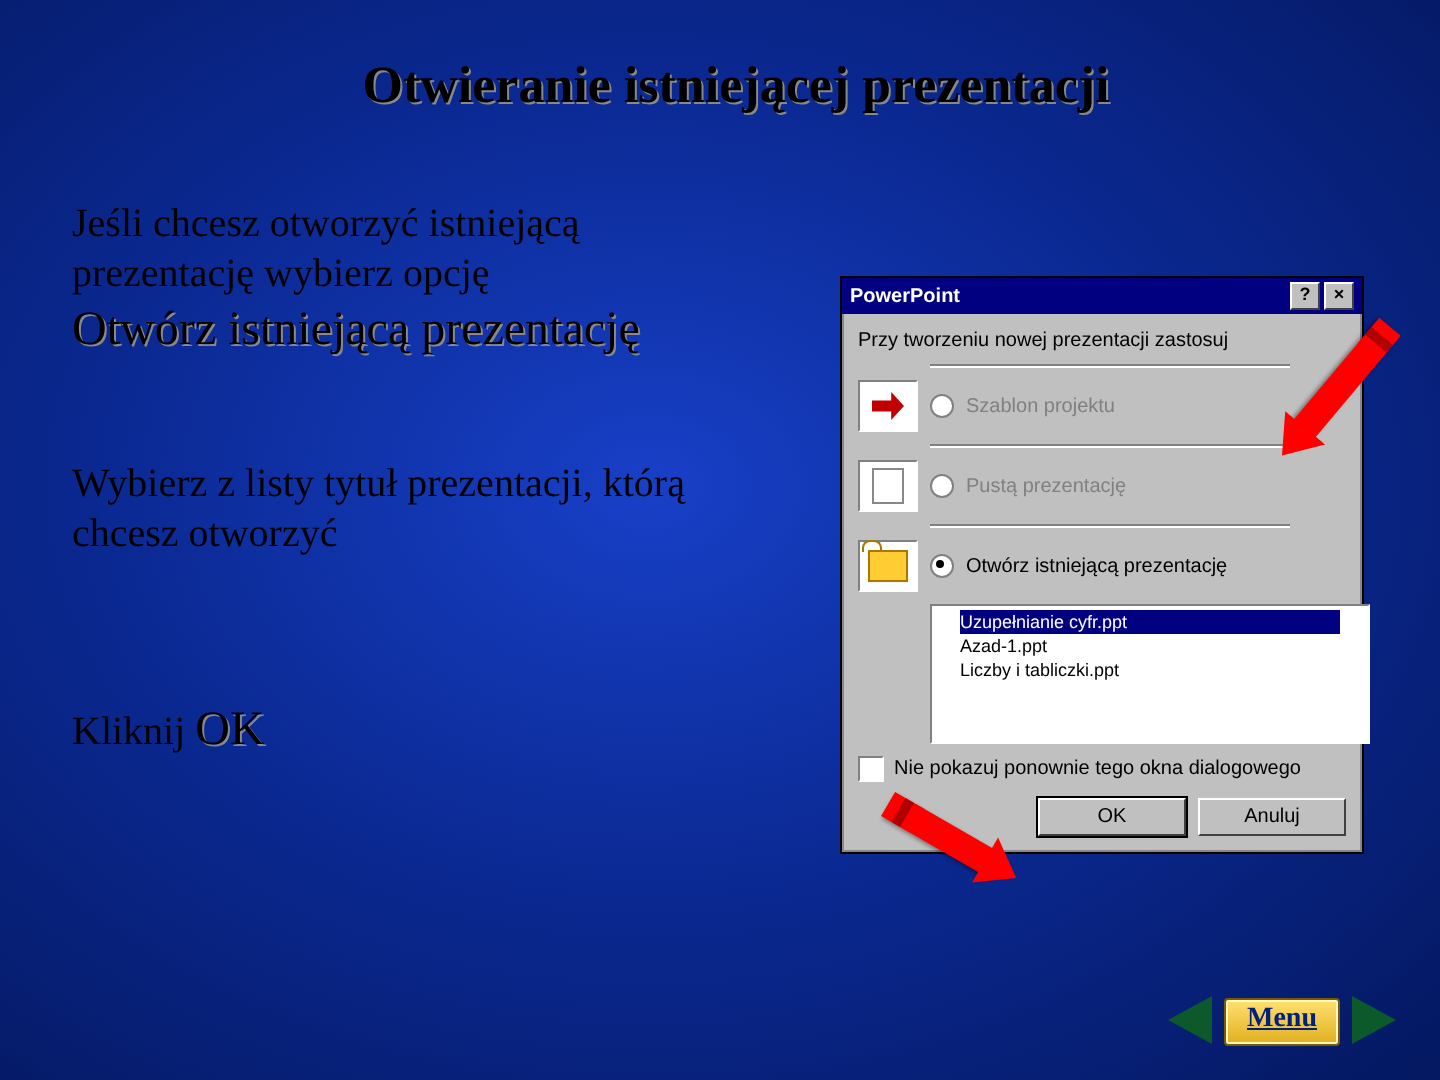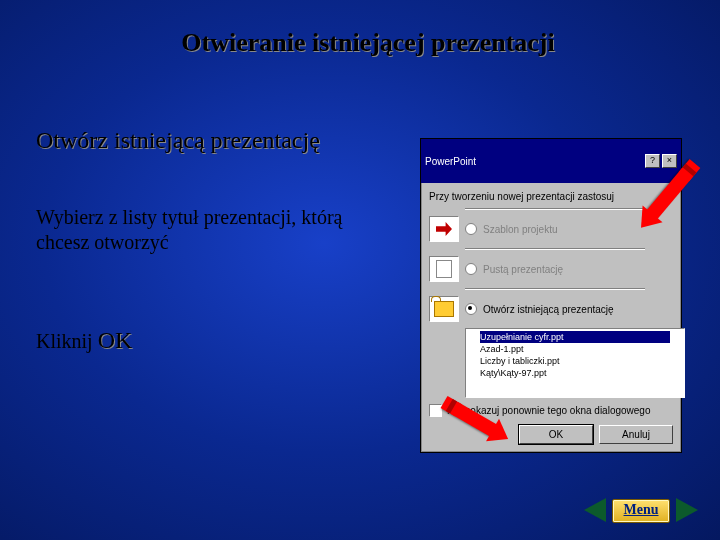--- a/index.html
+++ b/index.html
@@ -43,22 +43,22 @@
     width: 260px;
     background: #c0c0c0;
     border: 1px solid #000;
     font-family: Tahoma, Arial, sans-serif;
     font-size: 10px;
     box-shadow: 0 0 0 1px #888 inset;
   }
   .titlebar {
     background: #000080;
     color: #fff;
-    font-weight: normal;
-    padding: 15px 4px;
+    font-weight: bold;
+    padding: 2px 4px;
     display: flex;
     justify-content: space-between;
     align-items: center;
   }
   .titlebar-btns { display: flex; gap: 2px; }
   .titlebar-btn {
     width: 13px; height: 12px;
     background: #c0c0c0;
     border: 1px solid #fff;
     border-right-color: #404040;
@@ -196,21 +196,21 @@
   .ico-open { width: 18px; height: 14px; background: #ffcc33; border: 1px solid #aa7700; position: relative; }
   .ico-open::before { content: ""; position: absolute; left: -4px; top: -6px; width: 8px; height: 5px; border: 1px solid #aa7700; border-bottom: none; border-radius: 4px 4px 0 0; }
 </style>
 </head>
 <body>
 
 <div class="slide-title">Otwieranie istniejącej prezentacji</div>
 
 <div class="body-text">
   <div>
-    <br>
+    <span>Jeśli chcesz otworzyć istniejącą prezentację wybierz opcję</span><br>
     <span class="emph">Otwórz istniejącą prezentację</span>
   </div>
   <div class="para2">Wybierz z listy tytuł prezentacji, którą chcesz otworzyć</div>
   <div class="para3">
     <span>Kliknij </span><span class="ok">OK</span>
   </div>
 </div>
 
 <div class="dialog">
   <div class="titlebar">
@@ -245,21 +245,20 @@
           <div class="ico-open"></div>
         </div>
       <span class="radio sel"></span>
       <span class="opt-label active">Otwórz istniejącą prezentację</span>
     </div>
 
     <div class="listbox">
       <div class="sel">Uzupełnianie cyfr.ppt</div>
       <div>Azad-1.ppt</div>
       <div>Liczby i tabliczki.ppt</div>
-      <div>Kąty\Kąty-97.ppt</div>
     </div>
 
     <div class="chk-row">
       <span class="chk"></span>
       <span>Nie pokazuj ponownie tego okna dialogowego</span>
     </div>
 
     <div class="btn-row">
       <div class="btn default">OK</div>
       <div class="btn">Anuluj</div>

